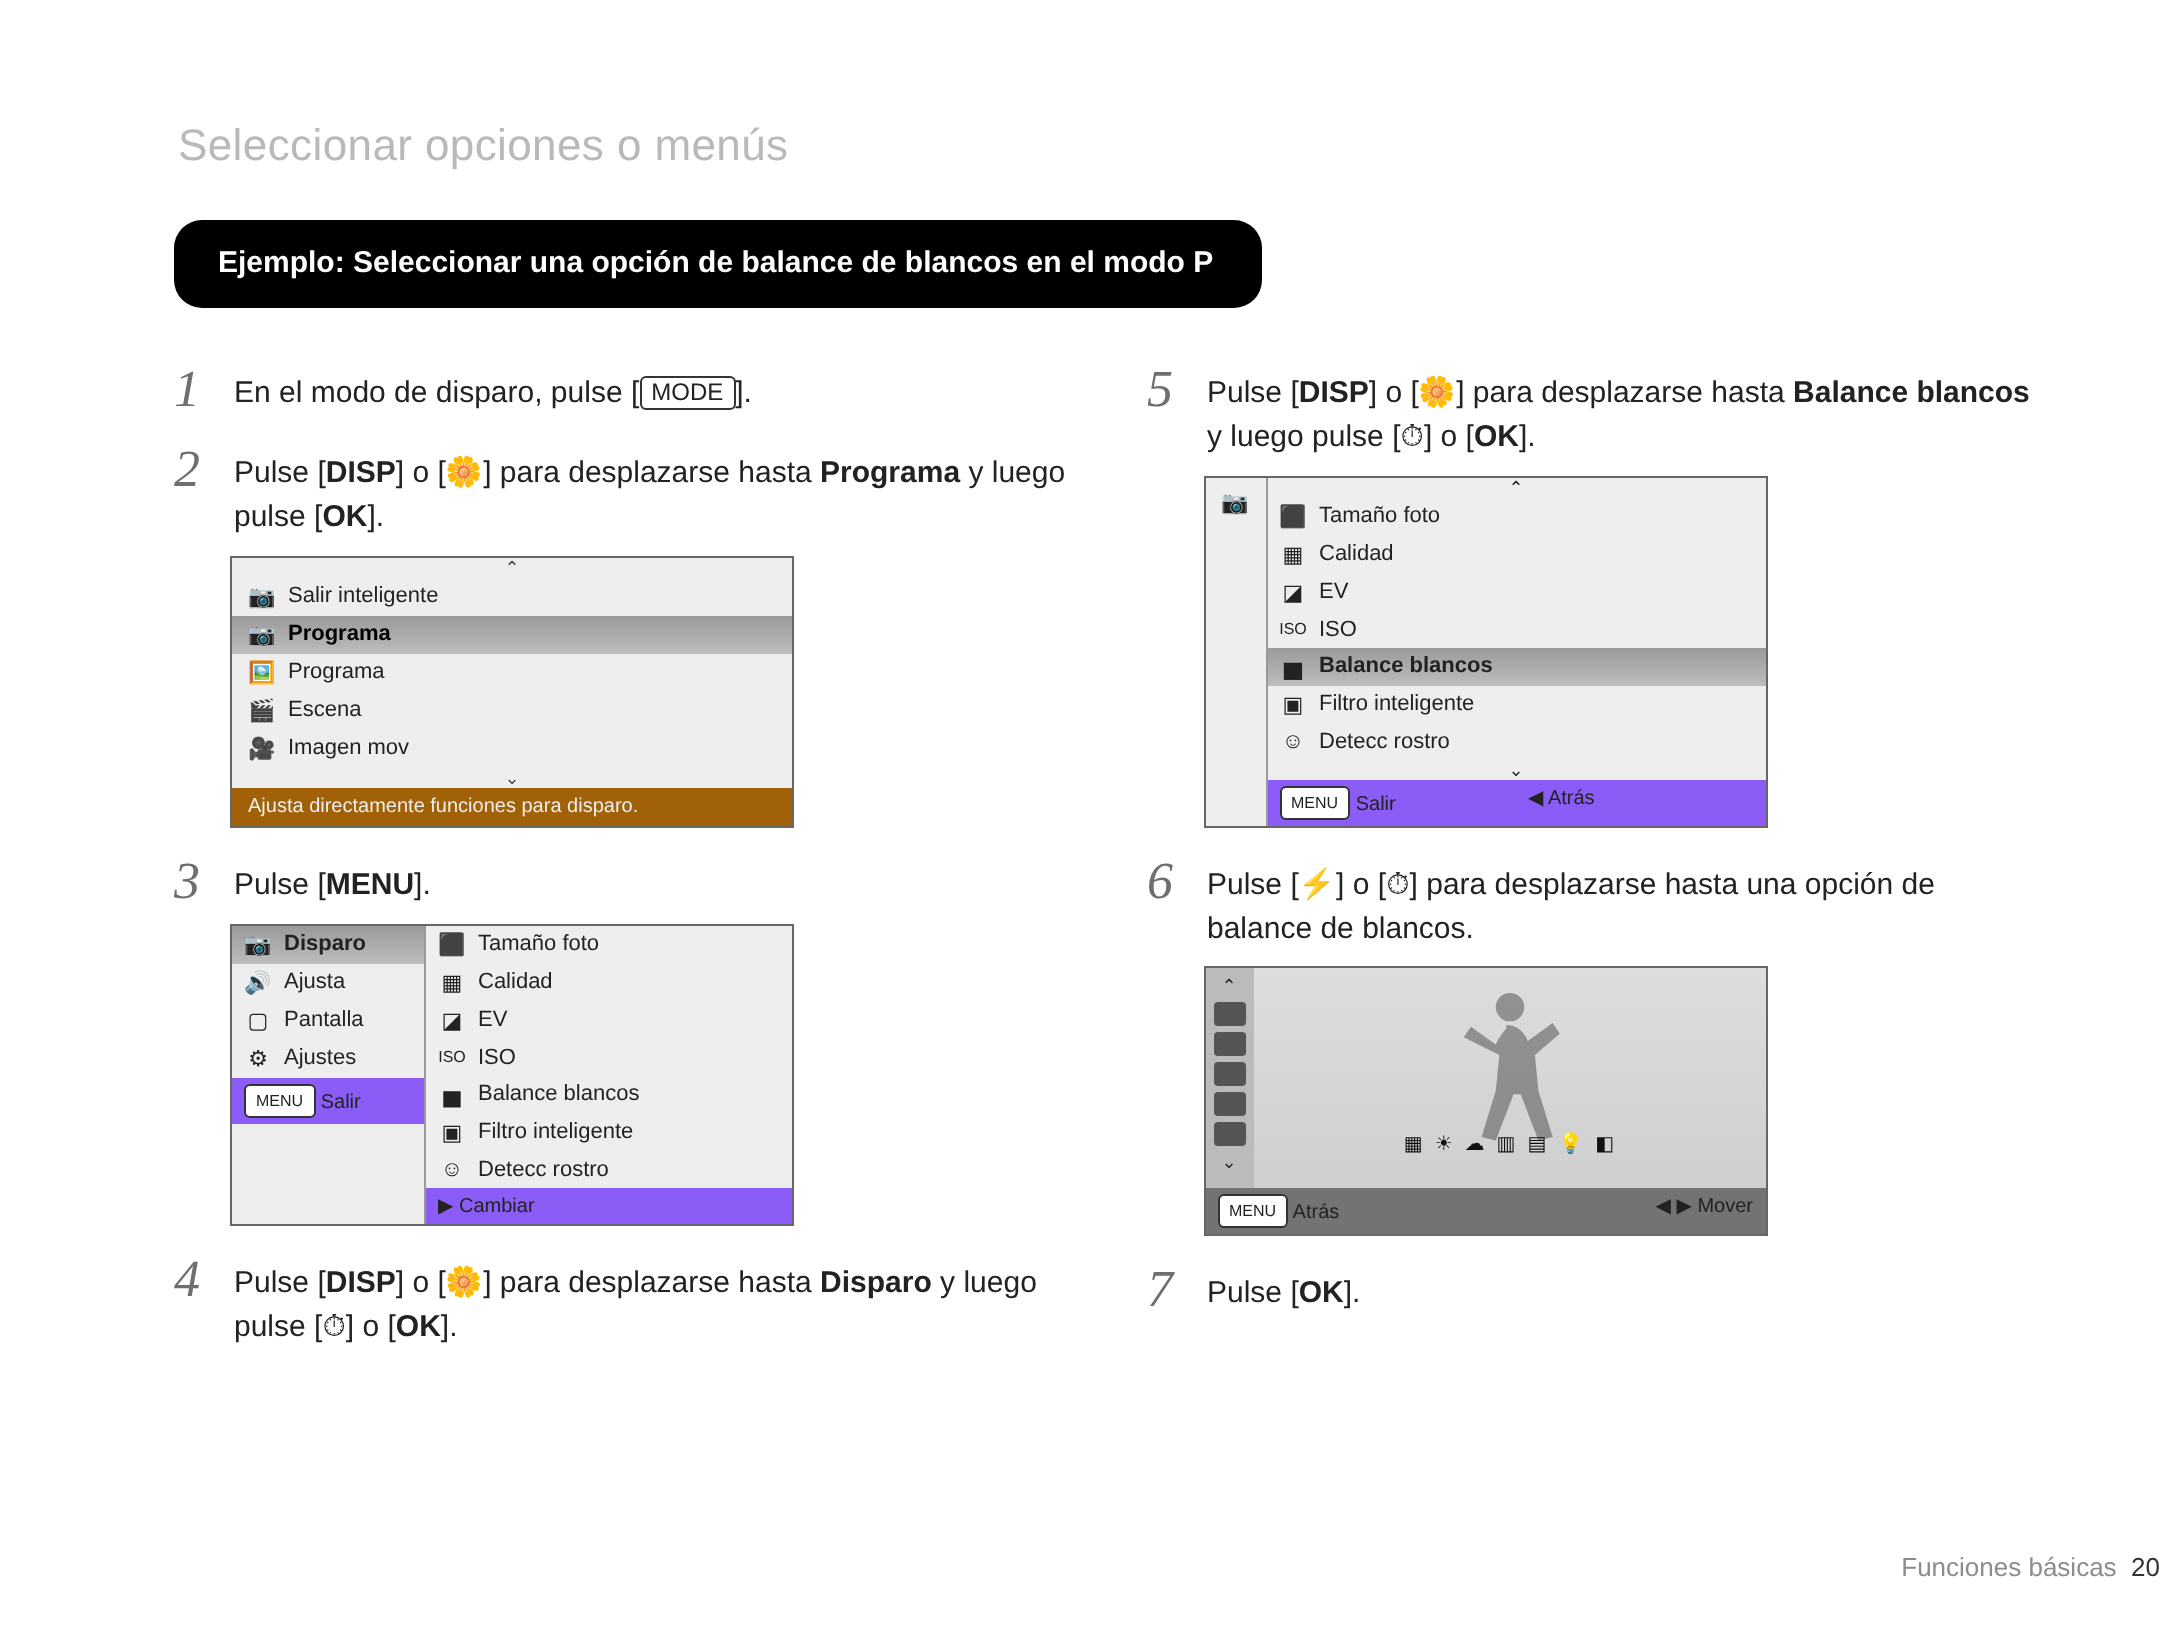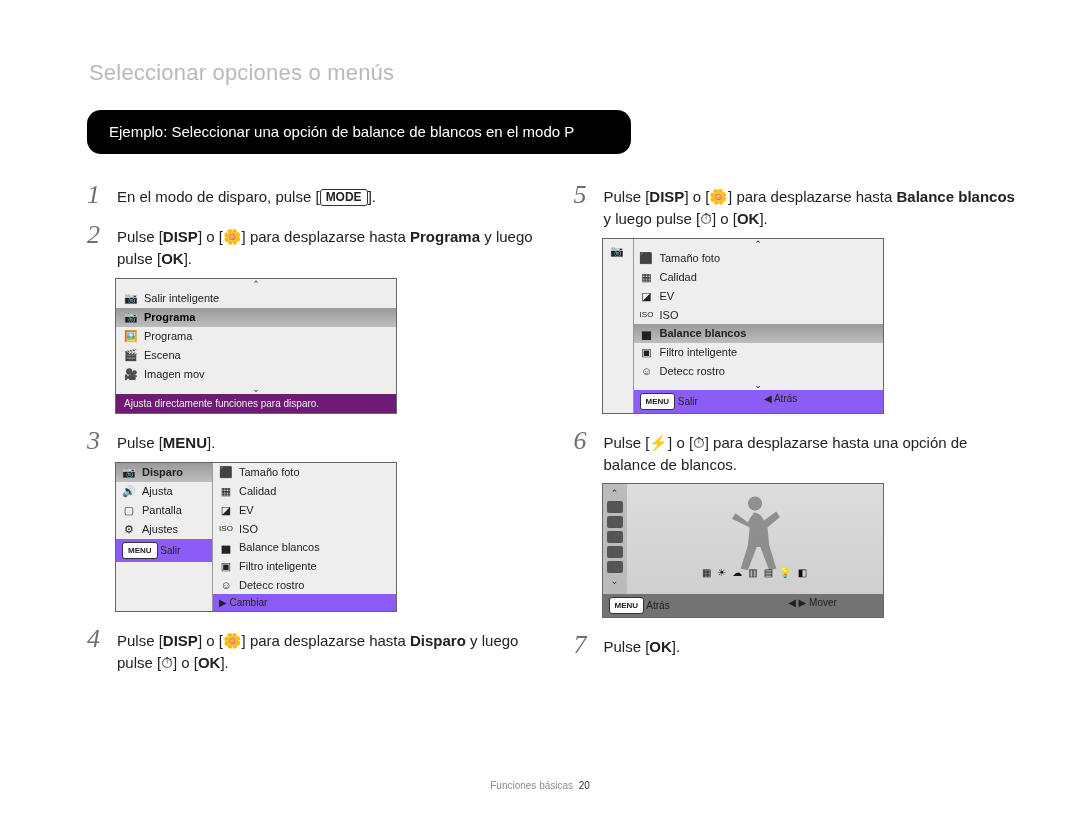--- a/index.html
+++ b/index.html
@@ -1,33 +1,33 @@
 <!DOCTYPE html>
 <html><head>
 <meta charset="utf-8">
 <style>
   html,body{margin:0;padding:0;background:#fff;color:#222;font-family:Arial,Helvetica,sans-serif}
   .page{width:1080px;height:815px;box-sizing:border-box;padding:60px 60px 0 87px;position:relative}
   .page-header{font-size:22px;color:#b9b9b9;font-weight:400;letter-spacing:.2px;margin:0 0 24px 2px;font-family:"Segoe UI Light","Helvetica Neue",Arial,sans-serif}
-  .example-box{background:#000;color:#fff;border-radius:14px;padding:12px 22px;width:500px;font-size:15px;line-height:1.35;font-weight:400}
+  .example-box{background:#000;color:#fff;border-radius:14px;padding:12px 22px;width:500px;font-size:15px;line-height:1.35;font-weight:700}
   .cols{display:flex;gap:40px;margin-top:14px}
   .col{flex:1 1 0}
   .step{display:flex;gap:8px;margin:14px 0 6px 0}
   .step .num{font-style:italic;font-size:26px;color:#6f6f6f;min-width:22px;line-height:1;font-family:Georgia,"Times New Roman",serif}
   .step .txt{font-size:15px;line-height:1.45;padding-top:4px}
   .bold{font-weight:700}
-  .key{display:inline-block;border:1px solid #333;border-radius:3px;padding:0 5px;font-size:12px;font-weight:700;vertical-align:1px;line-height:15px;background:#fff}
+  .key{display:inline-block;border:1px solid #333;border-radius:3px;padding:0 5px;font-size:12px;font-weight:400;vertical-align:1px;line-height:15px;background:#fff}
 
   
   .lcd{border:1px solid #666;background:#eee;width:280px;font-size:11px;margin-top:8px;margin-left:28px}
   .lcd .top-arrow,.lcd .bot-arrow{text-align:center;font-size:9px;color:#444;line-height:10px}
   .lcd .row{display:flex;align-items:center;gap:6px;padding:3px 8px}
   .lcd .row.sel{background:linear-gradient(#9a9a9a,#bdbdbd);color:#000;font-weight:700}
   .lcd .row .ic{width:14px;text-align:center}
-  .lcd .desc{background:#701a75;color:#eee;font-size:10px;padding:4px 8px}
+  .lcd .desc{background:#a16207;color:#eee;font-size:10px;padding:4px 8px}
   .lcd2{border:1px solid #666;background:#eee;width:280px;font-size:11px;margin-top:8px;margin-left:28px;display:flex}
   .lcd2 .left{width:96px;border-right:1px solid #999}
   .lcd2 .right{flex:1}
   .lcd2 .row{display:flex;align-items:center;gap:6px;padding:3px 6px}
   .lcd2 .row.sel{background:linear-gradient(#9a9a9a,#bdbdbd);font-weight:700}
   .lcd2 .ic{width:14px;text-align:center}
   .lcd2 .bar{background:#8b5cf6;display:flex;font-size:10px}
   .lcd2 .bar .half{flex:1;padding:3px 6px}
 
   .lcd3{border:1px solid #666;width:280px;margin-top:8px;margin-left:28px;font-size:11px;position:relative}
@@ -37,21 +37,21 @@
   .lcd3 .photo{flex:1;position:relative;background:linear-gradient(#ddd,#cfcfcf)}
   .lcd3 .person{position:absolute;left:50%;top:8px;transform:translateX(-50%);width:70px;height:80px}
   .lcd3 .label{position:absolute;left:28px;bottom:30px;right:4px;background:#8f8f8f;color:#000;padding:2px 6px}
   .lcd3 .strip{position:absolute;left:4px;bottom:16px;right:4px;height:12px;display:flex;gap:6px;align-items:center;justify-content:center}
   .lcd3 .strip span{font-size:10px;color:#111}
   .lcd3 .bar{background:#737373;display:flex;font-size:10px}
   .lcd3 .bar .half{flex:1;padding:3px 6px}
 
   .person svg{width:100%;height:100%;opacity:.55}
 
-  .footer{position:absolute;bottom:24px;left:0;right:0;text-align:center;font-size:10px;color:#8c8c8c}
+  .footer{position:absolute;bottom:24px;left:0;right:0;text-align:right;font-size:13px;color:#8c8c8c}
   .footer .pg{color:#333}
 </style>
 </head>
 <body>
 
 <div class="page">
   <h1 class="page-header">Seleccionar opciones o menús</h1>
 
   <div class="example-box">Ejemplo: Seleccionar una opción de balance de blancos en el modo P</div>
 
@@ -253,21 +253,21 @@
               <span>☁</span>
               <span>▥</span>
               <span>▤</span>
               <span>💡</span>
               <span>◧</span>
             </div>
           </div>
         </div>
         <div class="bar">
           <div class="half"><span class="key" style="font-size:8px">MENU</span> <span>Atrás</span></div>
-          <div class="half" style="text-align:center"><span>◀ ▶</span> <span>Mover</span></div>
+          <div class="half" style="text-align:right"><span>◀ ▶</span> <span>Mover</span></div>
         </div>
       </div>
 
       <div class="step">
         <div class="num">7</div>
         <div class="txt">
           <span>Pulse [</span><span class="bold">OK</span><span>].</span>
         </div>
       </div>
 

